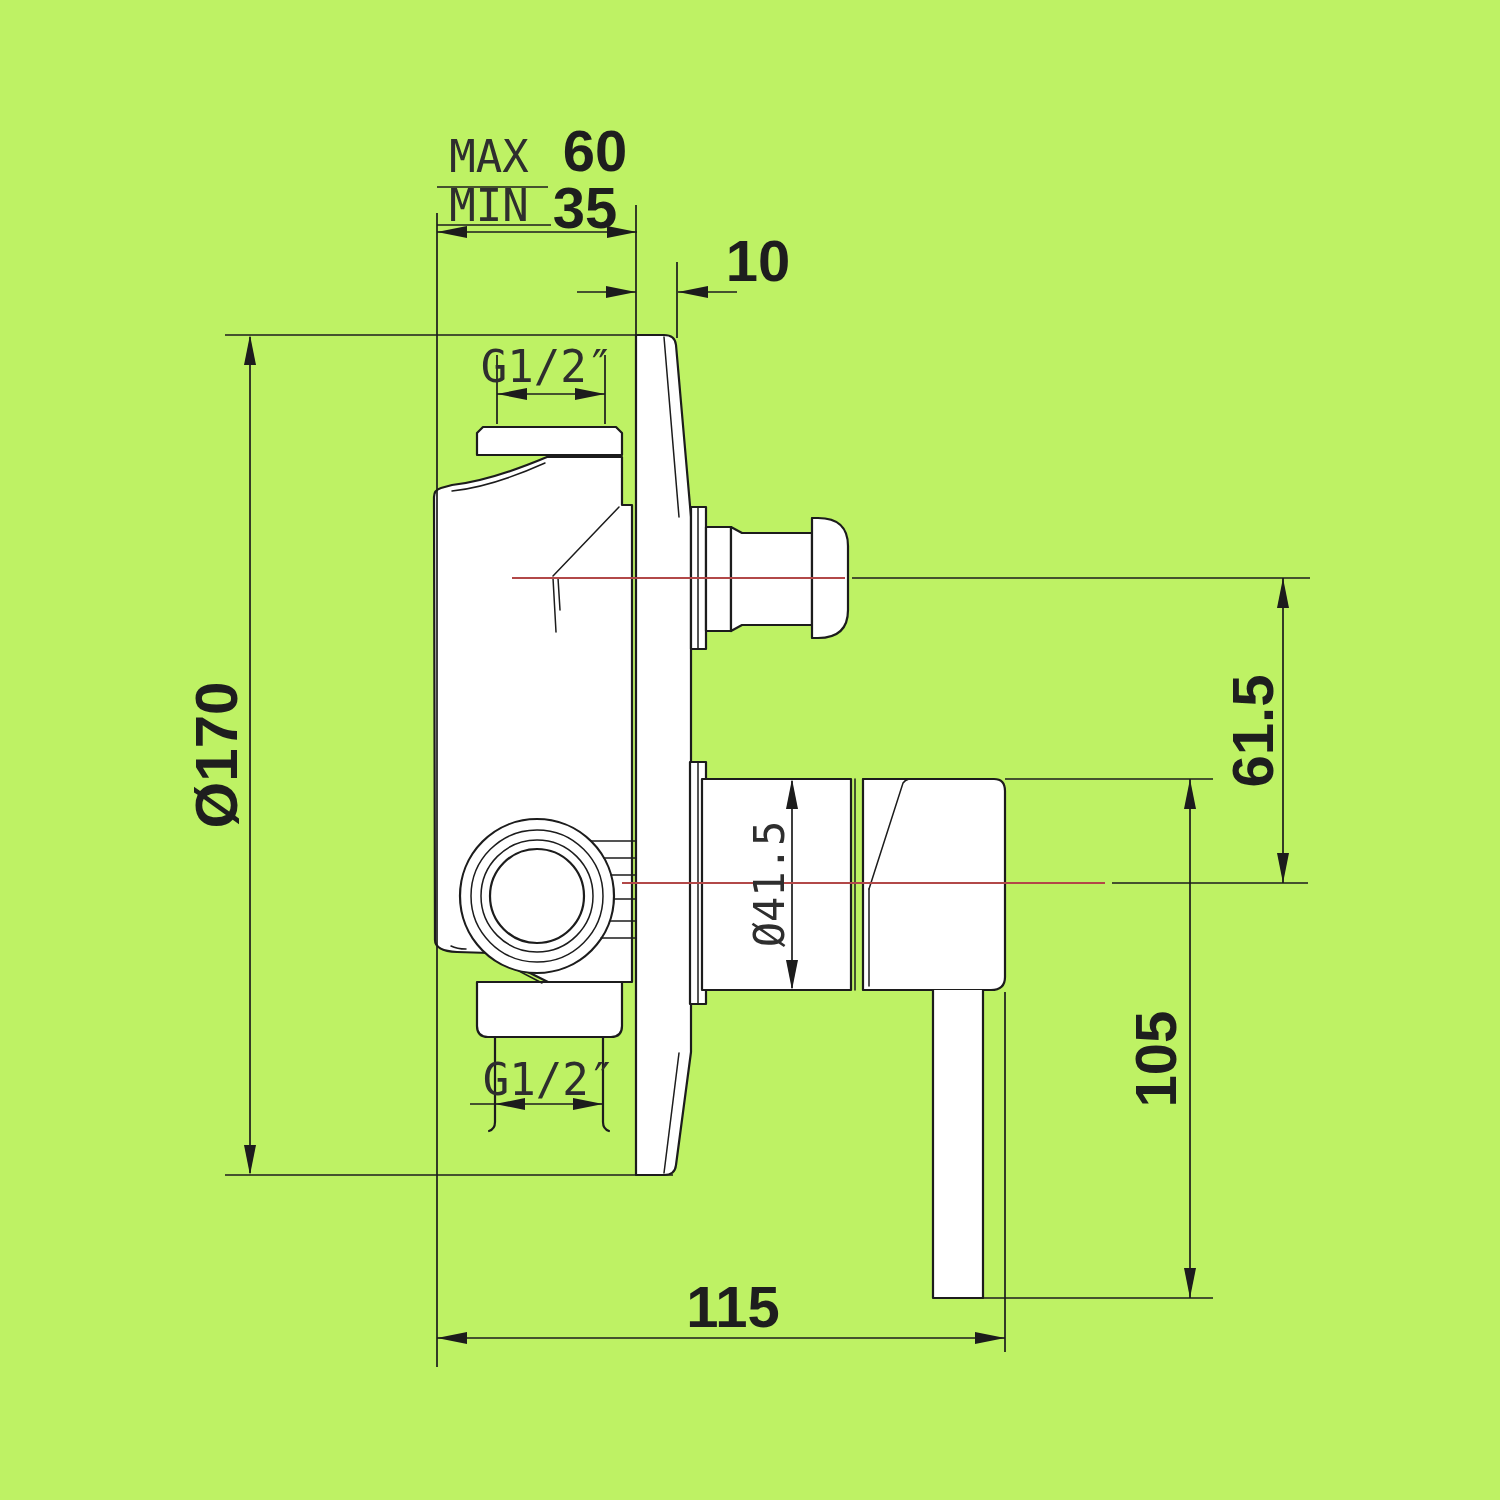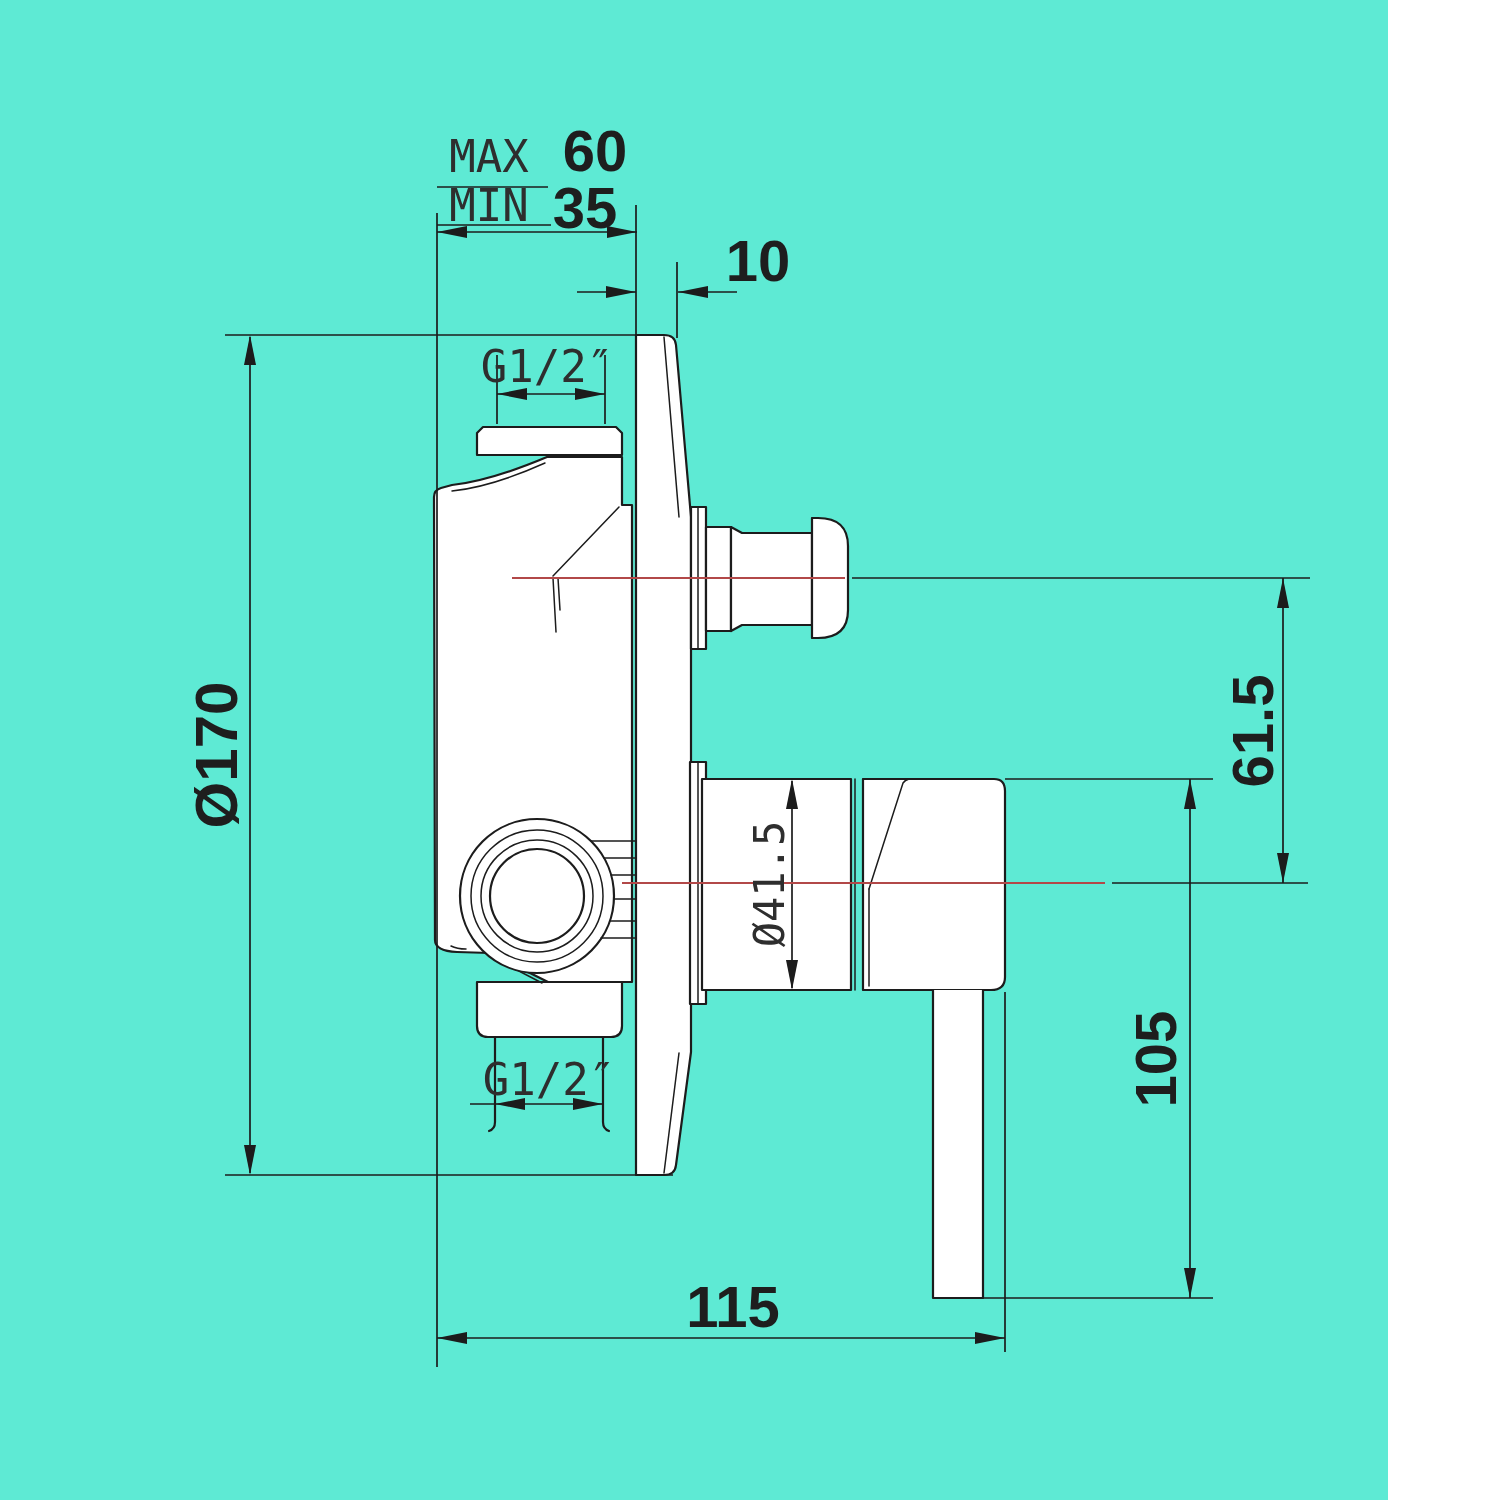--- a/index.html
+++ b/index.html
@@ -1,16 +1,16 @@
 <!DOCTYPE html>
 <html><head>
 <meta charset="utf-8">
 <style>
   html,body{margin:0;padding:0;background:#fff;}
-  .sheet{position:relative;width:1388px;height:1500px;background:#5eead4;overflow:hidden;}
+  .sheet{position:relative;width:1500px;height:1500px;background:#bef264;overflow:hidden;}
   svg{display:block;}
   .bold-dim{font-family:"Liberation Sans",sans-serif;font-weight:700;fill:#1e1e1e;}
   .cad-dim{font-family:"DejaVu Sans Mono",monospace;font-weight:400;fill:#2e2e2e;}
   .outline{stroke:#1c1c1c;stroke-width:2.2;fill:none;stroke-linejoin:round;stroke-linecap:round;}
   .outline-f{stroke:#1c1c1c;stroke-width:2.2;fill:#ffffff;stroke-linejoin:round;}
   .thin{stroke:#1c1c1c;stroke-width:1.5;fill:none;stroke-linecap:round;}
   .dim{stroke:#1c1c1c;stroke-width:1.7;fill:none;stroke-linecap:butt;}
   .arrow{fill:#1c1c1c;stroke:none;}
   .center{stroke-width:2;fill:none;}
 </style>

